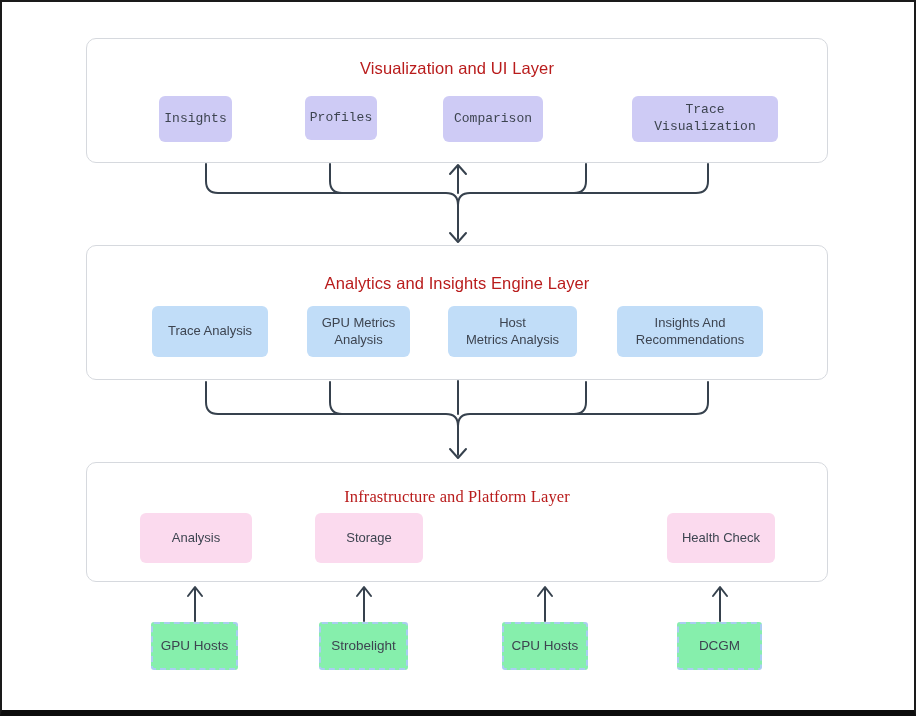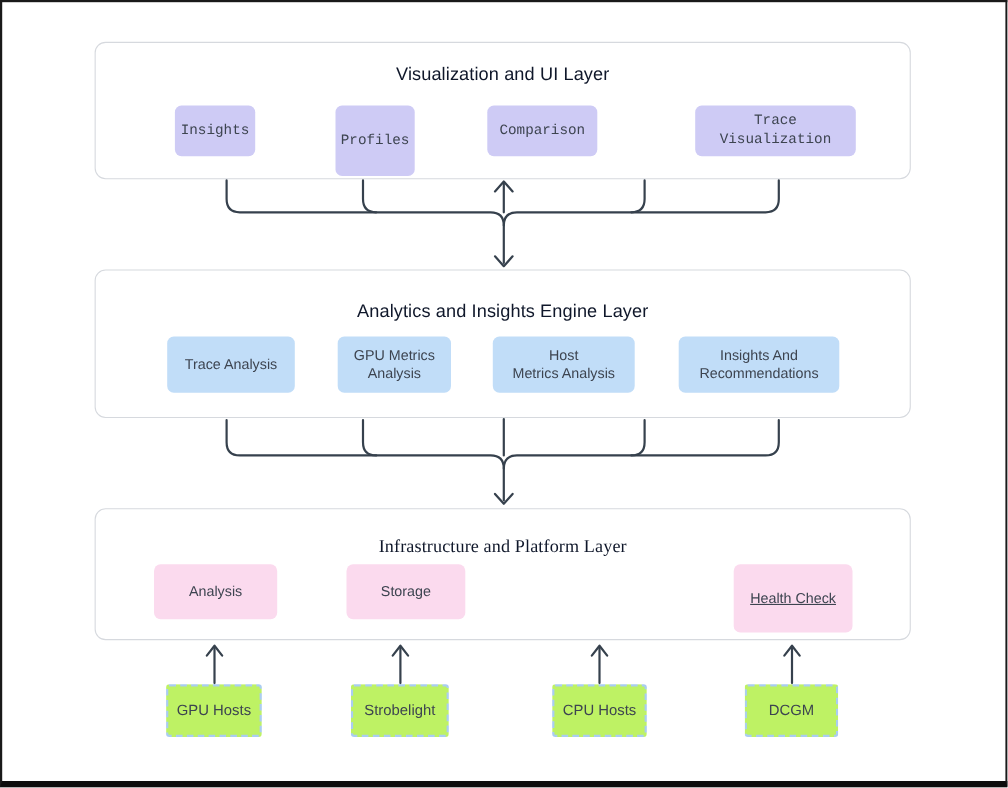--- a/index.html
+++ b/index.html
@@ -16,52 +16,52 @@
   .canvas{position:absolute;left:-2px;top:-2px;width:916px;height:716px;}
   .layer{
     position:absolute;left:86px;width:742px;box-sizing:border-box;
     background:#ffffff;border:1.5px solid #d6d9de;border-radius:10px;
   }
   .layer-1{top:38px;height:125px;}
   .layer-2{top:245px;height:135px;}
   .layer-3{top:462px;height:120px;}
   .layer-title{
     position:absolute;left:0;width:100%;text-align:center;
-    font-size:16.5px;font-weight:500;color:#0f172a;letter-spacing:.1px;
+    font-size:16.5px;font-weight:500;color:#b91c1c;letter-spacing:.1px;
   }
   .layer-1 .layer-title{top:20px;}
   .layer-2 .layer-title{top:28px;}
   .layer-3 .layer-title{top:24px;font-family:Liberation Serif, serif;}
   .node{
     position:absolute;display:flex;align-items:center;justify-content:center;
     text-align:center;border-radius:6px;font-size:13px;line-height:1.3;
     color:#3d4450;white-space:pre-line;box-sizing:border-box;
   }
   .node-ui{background:var(--ui-box,#cecbf5);font-family:Liberation Mono, monospace;}
   .node-analytics{background:var(--analytics-box,#c1ddf8);}
   .node-infra{background:var(--infra-box,#fbdaee);}
   .node-source{
-    background:#bef264;border:2px dashed var(--source-border,#aacdf1);
+    background:#86efac;border:2px dashed var(--source-border,#aacdf1);
     border-radius:3px;font-size:13.5px;
   }
   
   .l1-0{left:159px;top:96px;width:73px;height:46px;}
-  .l1-1{left:305px;top:96px;width:72px;height:64px;}
+  .l1-1{left:305px;top:96px;width:72px;height:44px;}
   .l1-2{left:443px;top:96px;width:100px;height:46px;}
   .l1-3{left:612px;top:96px;width:146px;height:46px;margin-left:20px;}
   
   .l2-0{left:152px;top:306px;width:116px;height:51px;}
   .l2-1{left:307px;top:306px;width:103px;height:51px;}
   .l2-2{left:448px;top:306px;width:129px;height:51px;}
   .l2-3{left:617px;top:306px;width:146px;height:51px;}
   
   .l3-0{left:140px;top:513px;width:112px;height:50px;}
   .l3-1{left:315px;top:513px;width:108px;height:50px;}
   .l3-2{left:492px;top:513px;width:110px;height:50px;}
-  .l3-3{left:667px;top:513px;width:108px;height:62px;text-decoration:underline;}
+  .l3-3{left:667px;top:513px;width:108px;height:50px;}
   
   .s-0{left:151px;top:622px;width:87px;height:48px;}
   .s-1{left:319px;top:622px;width:89px;height:48px;}
   .s-2{left:502px;top:622px;width:86px;height:48px;}
   .s-3{left:677px;top:622px;width:85px;height:48px;}
   .connectors{position:absolute;left:0;top:0;width:916px;height:716px;pointer-events:none;}
   .connectors path{stroke:var(--connector,#36414d);stroke-width:2;fill:none;
     stroke-linecap:round;stroke-linejoin:round;}
 </style>
 </head>

